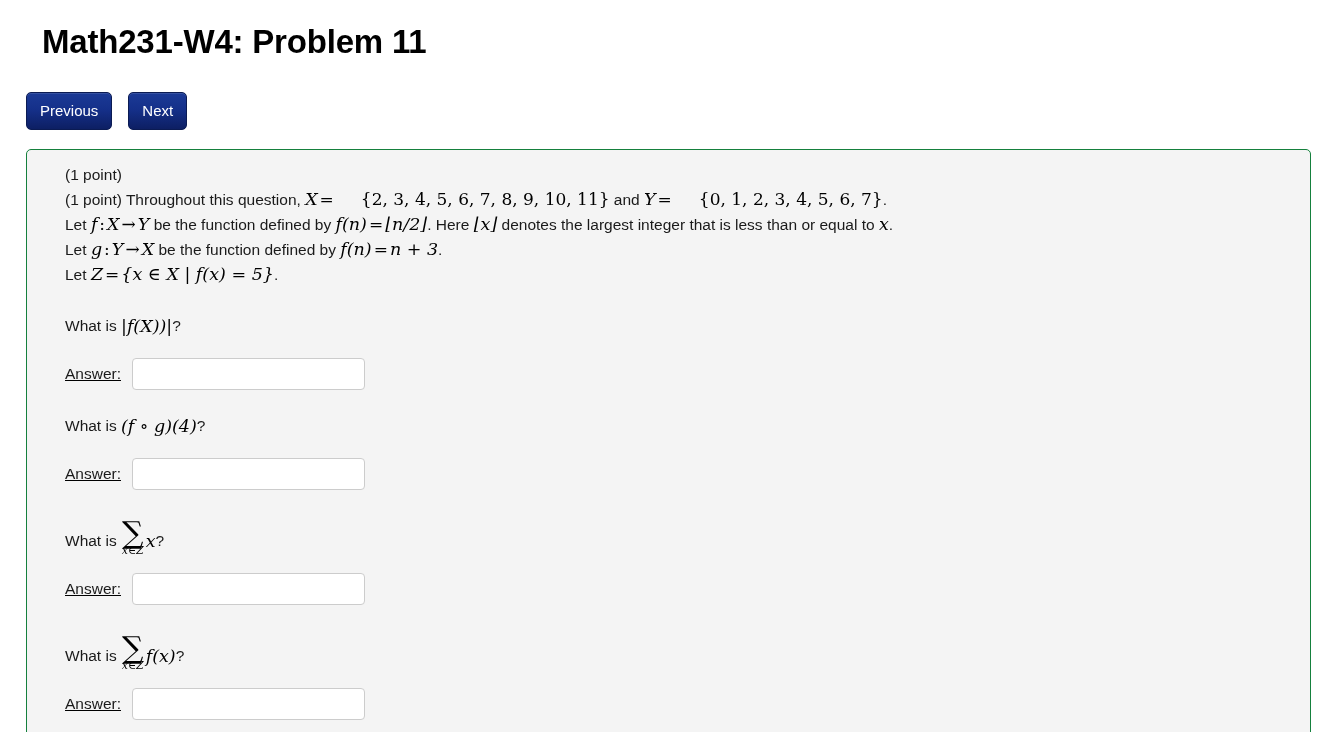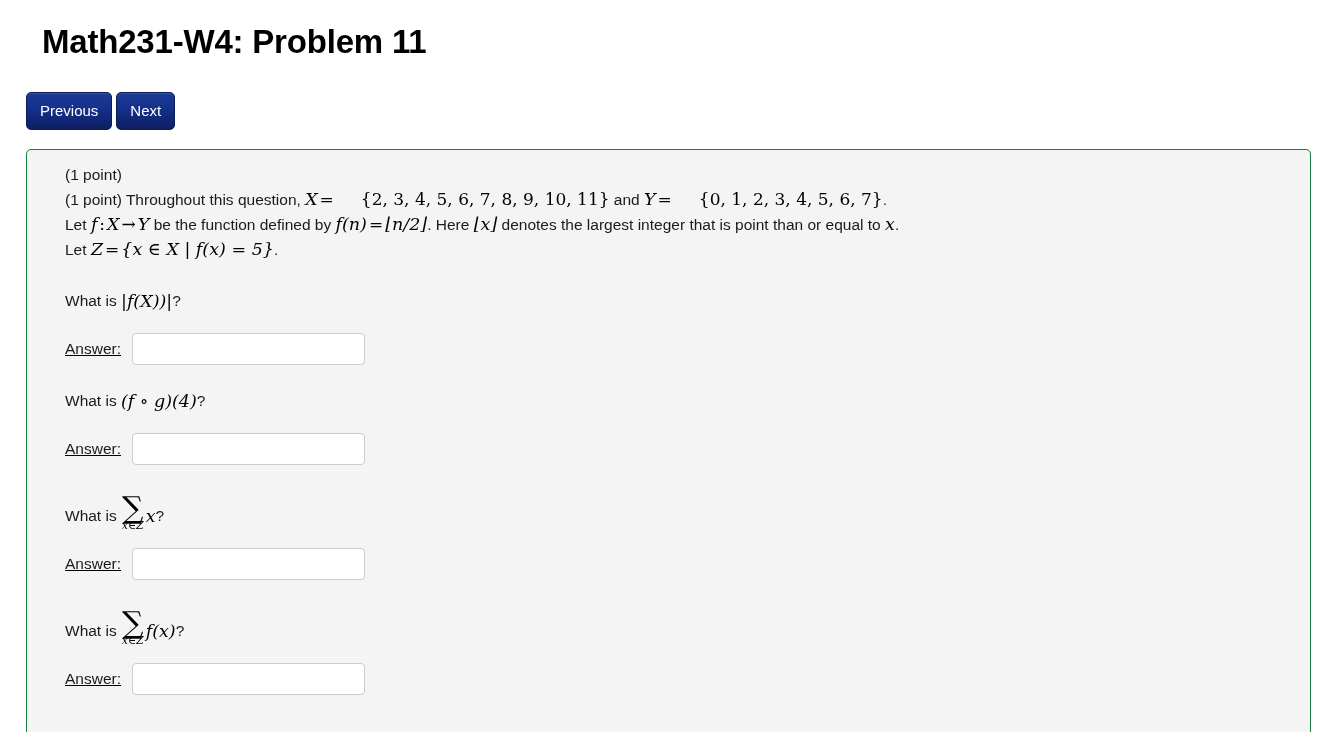--- a/index.html
+++ b/index.html
@@ -24,21 +24,21 @@
     color: #000000;
     margin: 16px;
     padding: 8px 0 0 26px;
     letter-spacing: -0.2px;
   }
 
   
   .nav-bar {
     padding: 16px 0 0 26px;
     display: flex;
-    gap: 4px;
+    gap: 16px;
     align-items: flex-start;
   }
   .nav-btn {
     display: inline-block;
     font-family: "Liberation Sans", sans-serif;
     font-size: 15px;
     line-height: 1;
     color: #ffffff;
     background: linear-gradient(to bottom, #1b3a96 0%, #15308a 45%, #0d1f63 100%);
     border: 1px solid #0b1b53;
@@ -189,24 +189,30 @@
       <span>and</span>
       <span class="m mi">Y</span><span class="m mo">=</span><span class="m mn">{0, 1, 2, 3, 4, 5, 6, 7}</span><span>.</span>
     </div>
 
     <div class="stmt-line">
       <span>Let</span>
       <span class="m mi">f</span><span class="m mo">:</span><span class="m mi">X</span><span class="m mo">→</span><span class="m mi">Y</span>
       <span>be the function defined by</span>
       <span class="m mi">f(n)</span><span class="m mo">=</span><span class="m mi">⌊n/2⌋</span><span>. Here</span>
       <span class="m mi">⌊x⌋</span>
-      <span>denotes the largest integer that is point than or equal to</span>
+      <span>denotes the largest integer that is less than or equal to</span>
       <span class="m mi">x</span><span>.</span>
     </div>
 
+    <div class="stmt-line">
+      <span>Let</span>
+      <span class="m mi">g</span><span class="m mo">:</span><span class="m mi">Y</span><span class="m mo">→</span><span class="m mi">X</span>
+      <span>be the function defined by</span>
+      <span class="m mi">f(n)</span><span class="m mo">=</span><span class="m mi">n + 3</span><span>.</span>
+    </div>
 
     <div class="stmt-line">
       <span>Let</span>
       <span class="m mi">Z</span><span class="m mo">=</span><span class="m mi">{x ∈ X | f(x) = 5}</span><span>.</span>
     </div>
 
   </div>
 
   <div class="question sp-q1">
     <div class="q-row">

